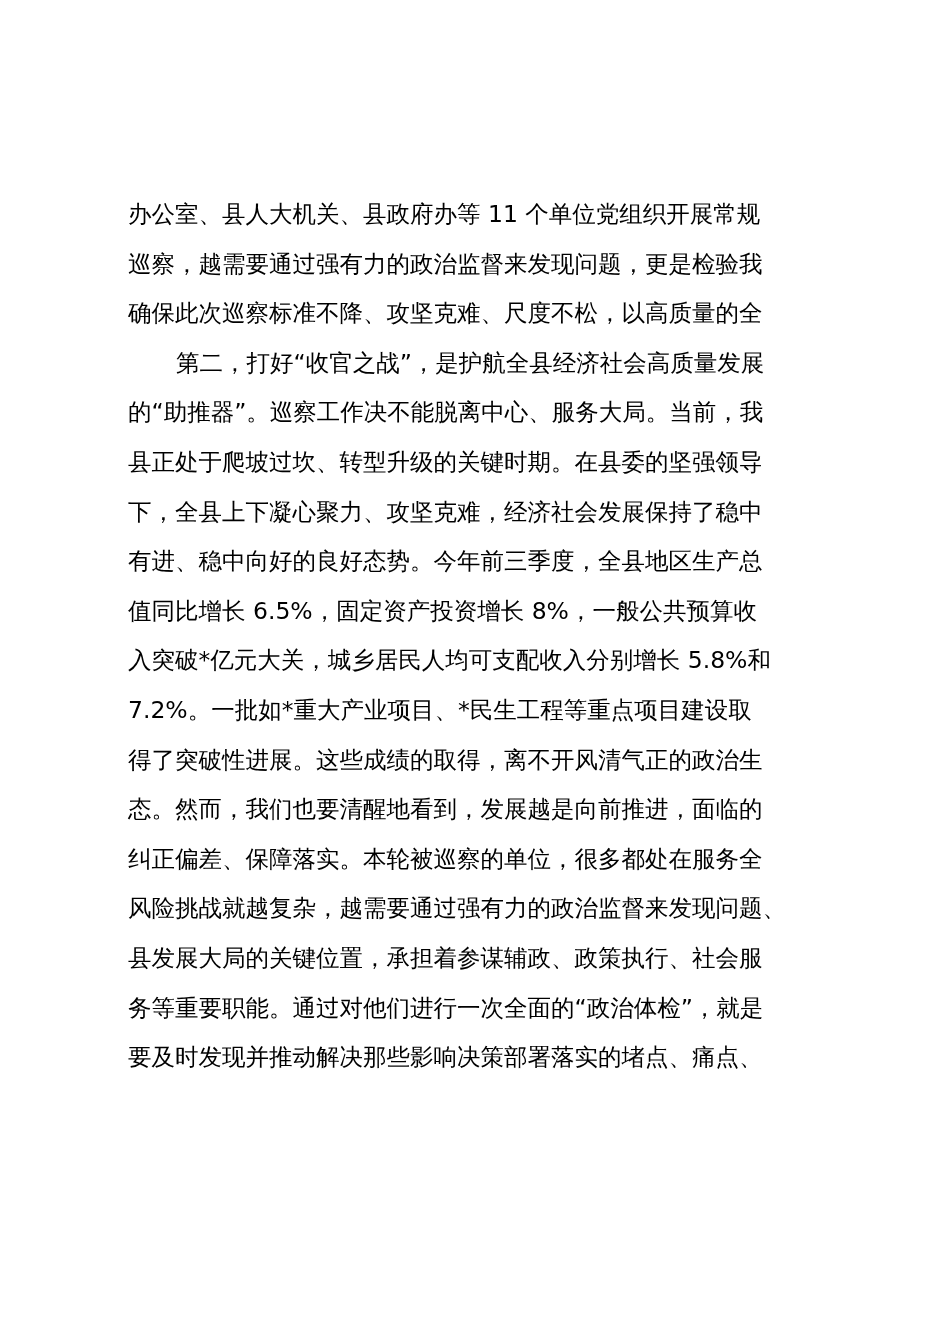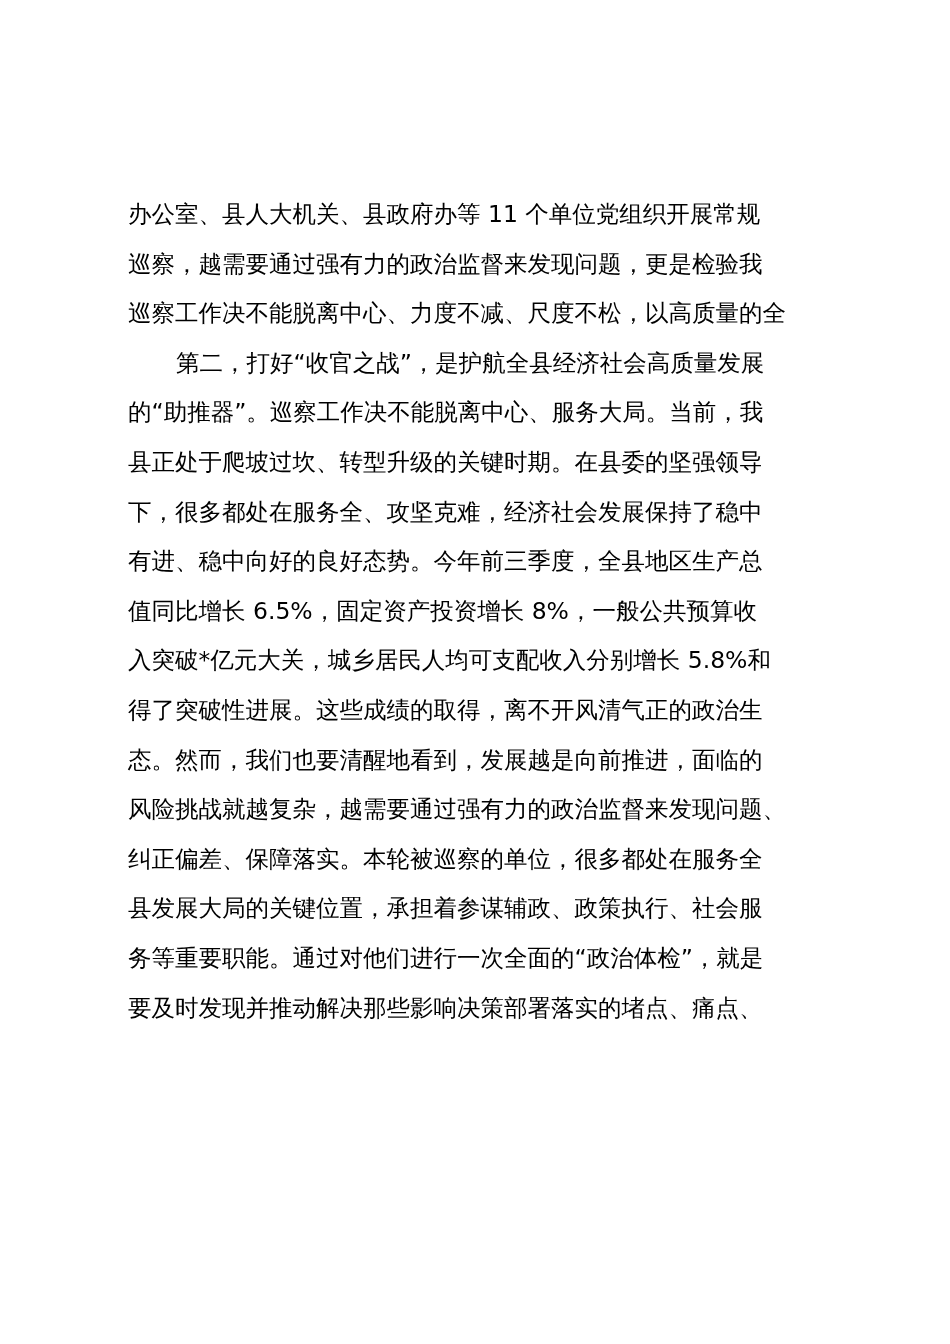--- a/index.html
+++ b/index.html
@@ -41,32 +41,33 @@
     }
   </style>
 </head>
 <body>
 
 <div class="page">
   <div class="text-block">
     <div>
       <div class="line">办公室、县人大机关、县政府办等 11 个单位党组织开展常规</div>
       <div class="line">巡察，越需要通过强有力的政治监督来发现问题，更是检验我</div>
-      <div class="line">巡察工作决不能脱离中心、力度不减、尺度不松，以高质量的全</div>
+      <div class="line">确保此次巡察标准不降、攻坚克难、尺度不松，以高质量的全</div>
     </div>
     <div>
       <div class="line indent">第二，打好“收官之战”，是护航全县经济社会高质量发展</div>
       <div class="line">的“助推器”。巡察工作决不能脱离中心、服务大局。当前，我</div>
       <div class="line">县正处于爬坡过坎、转型升级的关键时期。在县委的坚强领导</div>
-      <div class="line">下，很多都处在服务全、攻坚克难，经济社会发展保持了稳中</div>
+      <div class="line">下，全县上下凝心聚力、攻坚克难，经济社会发展保持了稳中</div>
       <div class="line">有进、稳中向好的良好态势。今年前三季度，全县地区生产总</div>
       <div class="line">值同比增长 6.5%，固定资产投资增长 8%，一般公共预算收</div>
       <div class="line">入突破*亿元大关，城乡居民人均可支配收入分别增长 5.8%和</div>
+      <div class="line">7.2%。一批如*重大产业项目、*民生工程等重点项目建设取</div>
       <div class="line">得了突破性进展。这些成绩的取得，离不开风清气正的政治生</div>
       <div class="line">态。然而，我们也要清醒地看到，发展越是向前推进，面临的</div>
+      <div class="line">纠正偏差、保障落实。本轮被巡察的单位，很多都处在服务全</div>
       <div class="line">风险挑战就越复杂，越需要通过强有力的政治监督来发现问题、</div>
-      <div class="line">纠正偏差、保障落实。本轮被巡察的单位，很多都处在服务全</div>
       <div class="line">县发展大局的关键位置，承担着参谋辅政、政策执行、社会服</div>
       <div class="line">务等重要职能。通过对他们进行一次全面的“政治体检”，就是</div>
       <div class="line">要及时发现并推动解决那些影响决策部署落实的堵点、痛点、</div>
     </div>
   </div>
 </div>
 
 </body></html>

